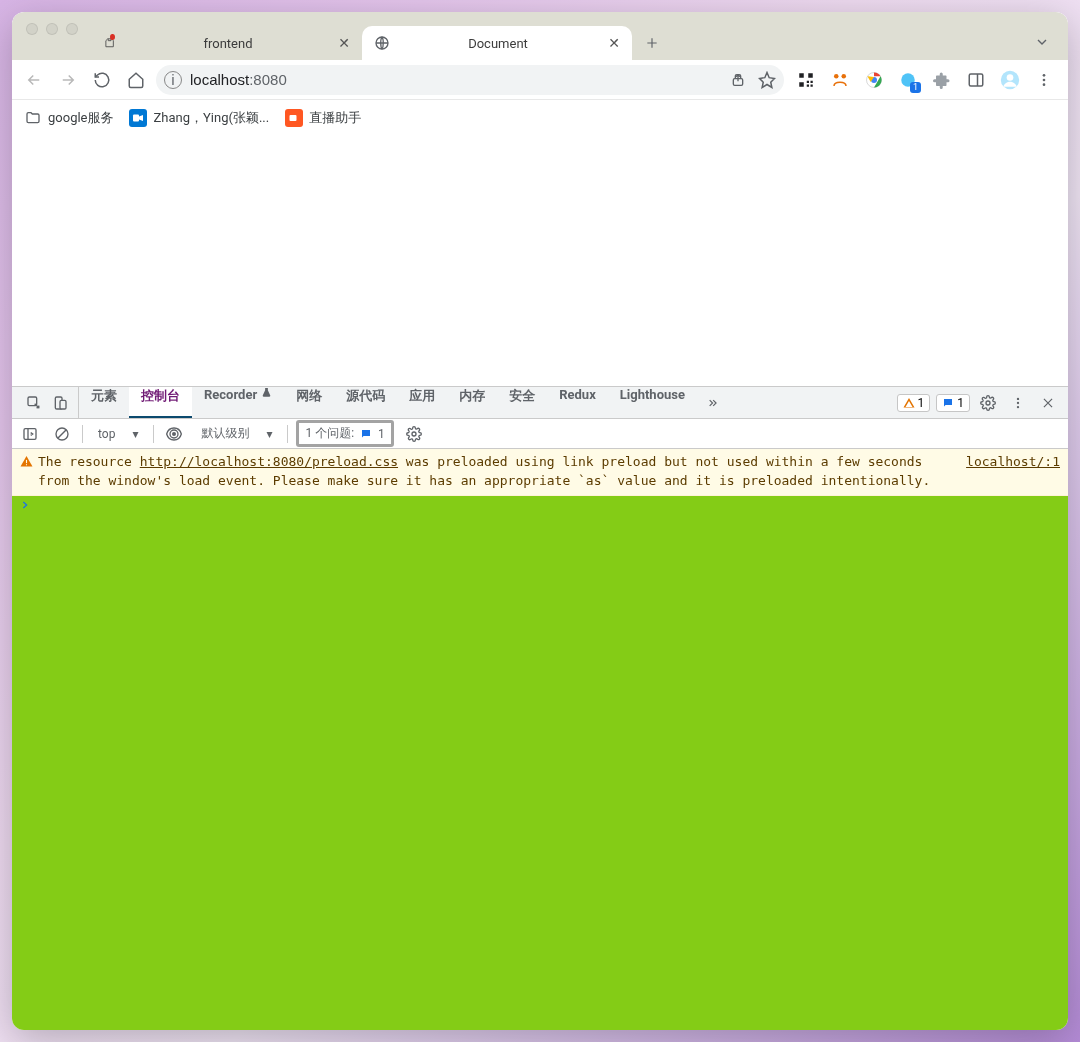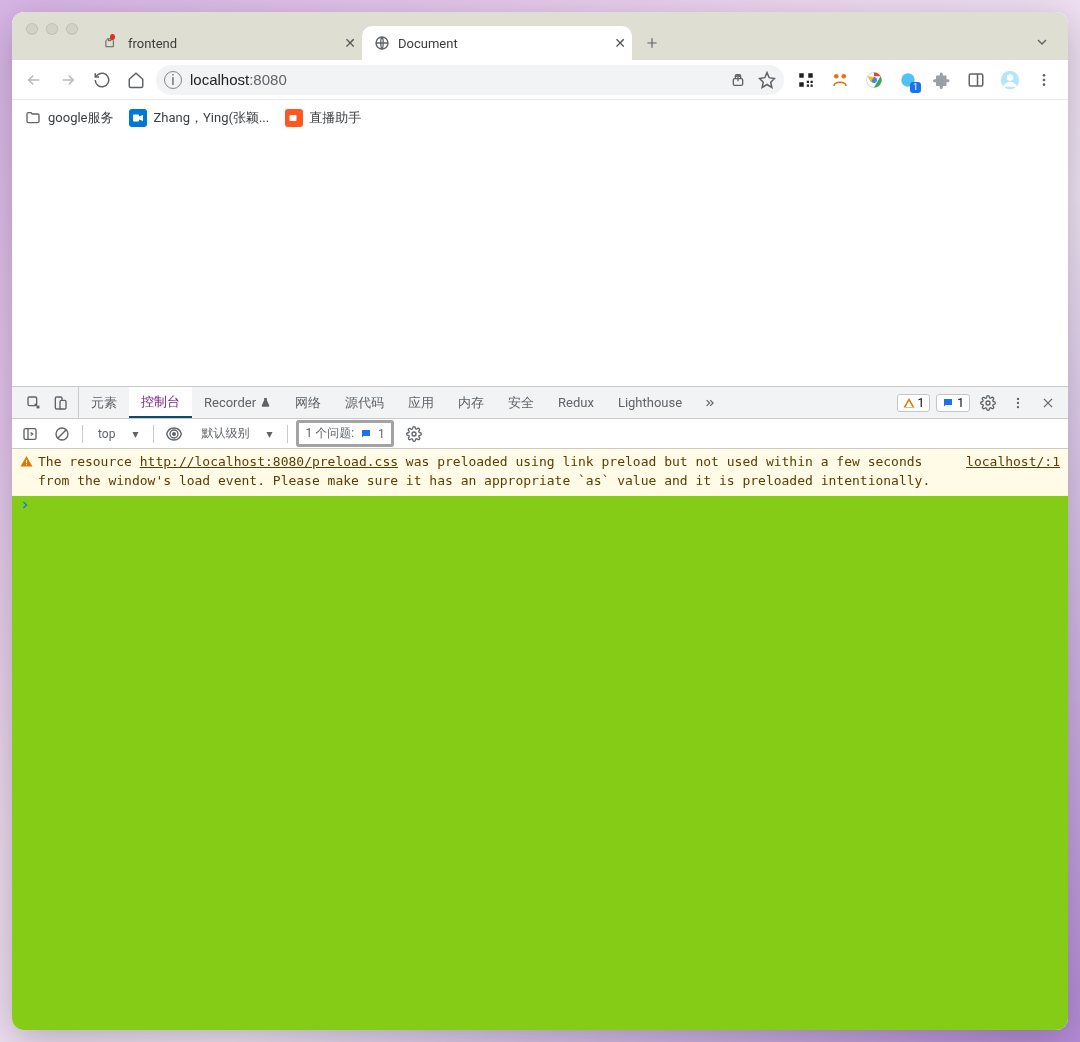--- a/index.html
+++ b/index.html
@@ -42,28 +42,29 @@
   }
   .traffic-dot {
     width: 12px; height: 12px; border-radius: 50%;
     background: #d2d2c8;
     border: 1px solid rgba(0,0,0,0.08);
   }
   .tab {
     display: flex;
     align-items: center;
     height: 34px;
-    padding: 0 4px 0 12px;
+    padding: 0 10px 0 12px;
     border-top-left-radius: 10px;
     border-top-right-radius: 10px;
     font-size: 13px;
     color: #3c3c3c;
     gap: 8px;
     min-width: 270px;
     position: relative;
+    text-align: center;
   }
   .tab.active {
     background: #fff;
   }
   .tab .favicon {
     width: 16px; height: 16px; display: inline-flex; align-items: center; justify-content: center;
     color: #555;
   }
   .tab .title {
     flex: 1;
@@ -180,25 +181,26 @@
   }
   .dt-tool-btn {
     width:24px;height:24px; color:#5f6368;
     display:flex;align-items:center;justify-content:center;
   }
   .dt-tablist {
     display:flex; align-items:stretch;
   }
   .dt-tab {
     padding: 0 12px;
-    display:flex; align-items:center;
+    display:flex; align-items:flex-start;
     color:#5f6368;
     cursor:pointer;
     gap:4px;
     white-space:nowrap;
+    font-weight:bold;
   }
   .dt-tab.active {
     color:#701a75;
     border-bottom: 2px solid #0c4a6e;
     background:#fff;
   }
   .dt-tab .beta { font-size:11px; }
   .dt-overflow {
     padding:0 8px; color:#5f6368; display:flex;align-items:center;
   }

